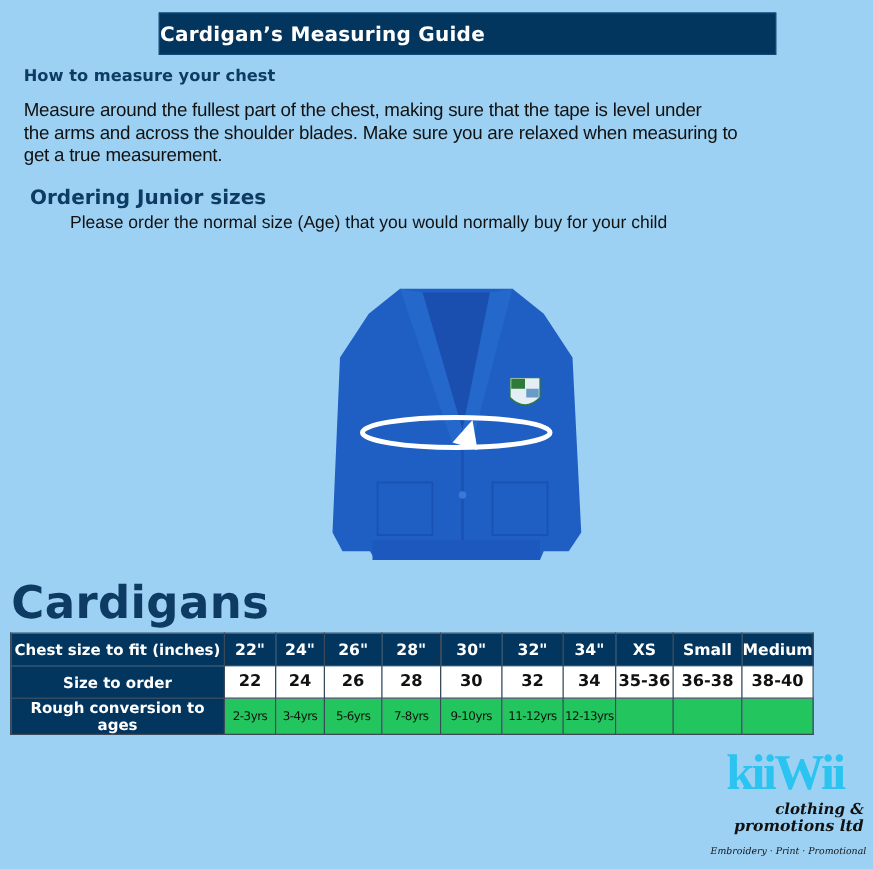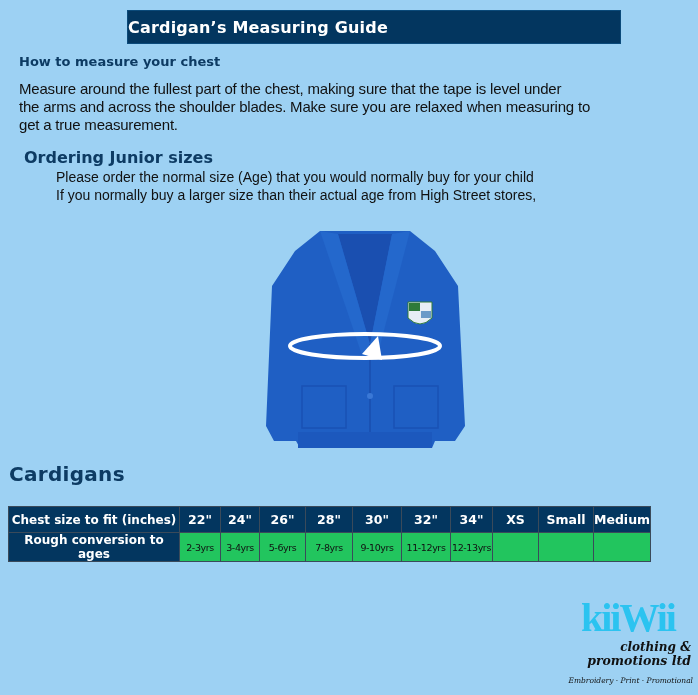--- a/index.html
+++ b/index.html
@@ -42,21 +42,21 @@
       position: absolute; left: 24px; top: 168px; width: 560px;
       font-size: 14px; line-height: 18px; color: #111; margin-left: 32px;
     }
     .p-junior div { white-space: nowrap; }
     .cardigan-wrap {
       position: absolute; left: 260px; top: 226px; width: 210px; height: 230px;
     }
     .h-cardigans {
       position: absolute; left: 9px; top: 462px;
       font-family: "DejaVu Sans", sans-serif;
-      font-weight: bold; font-size: 20px; color: #0d3b63;
+      font-weight: bold; font-size: 36px; color: #0d3b63;
       letter-spacing: 0.3px;
     }
     table.sizes {
       position: absolute; left: 8px; top: 506px;
       border-collapse: collapse;
       font-family: "DejaVu Sans", sans-serif;
     }
     table.sizes td {
       border: 1px solid #3a4a5a;
       text-align: center; padding: 0;
@@ -110,21 +110,20 @@
 <div class="h-measure">How to measure your chest</div>
 <div class="p-measure">
   <div>Measure around the fullest part of the chest, making sure that the tape is level under</div>
   <div>the arms and across the shoulder blades. Make sure you are relaxed when measuring to</div>
   <div>get a true measurement.</div>
 </div>
 
 <div class="h-junior">Ordering Junior sizes</div>
 <div class="p-junior">
   <div>Please order the normal size (Age) that you would normally buy for your child</div>
-  <div>If you normally buy a larger size than their actual age from High Street stores,</div>
 </div>
 
 <div class="cardigan-wrap">
   <svg width="210" height="230" viewBox="0 0 210 230">
 
     <path d="M60 5 L150 5 L175 25 L198 60 L205 200 L195 215 L175 215 L172 222 L40 222 L36 215 L14 215 L6 200 L12 60 L35 25 Z" fill="#1f5fc4"></path>
 
     <path d="M78 8 L132 8 L110 118 Z" fill="#1a4fb0"></path>
 
     <path d="M60 5 L78 8 L110 118 L104 135 Z" fill="#2468cc"></path>
@@ -159,20 +158,33 @@
     <td class="val" style="width:40px">22"</td>
     <td class="val" style="width:38px">24"</td>
     <td class="val" style="width:45px">26"</td>
     <td class="val" style="width:46px">28"</td>
     <td class="val" style="width:48px">30"</td>
     <td class="val" style="width:48px">32"</td>
     <td class="val" style="width:41px">34"</td>
     <td class="val" style="width:45px">XS</td>
     <td class="val" style="width:54px">Small</td>
     <td class="val" style="width:50px">Medium</td>
+  </tr>
+  <tr class="order">
+    <td class="label">Size to order</td>
+    <td class="val">22</td>
+    <td class="val">24</td>
+    <td class="val">26</td>
+    <td class="val">28</td>
+    <td class="val">30</td>
+    <td class="val">32</td>
+    <td class="val">34</td>
+    <td class="val">35-36</td>
+    <td class="val">36-38</td>
+    <td class="val">38-40</td>
   </tr>
   <tr class="ages">
     <td class="label">Rough conversion to ages</td>
     <td class="val">2-3yrs</td>
     <td class="val">3-4yrs</td>
     <td class="val">5-6yrs</td>
     <td class="val">7-8yrs</td>
     <td class="val">9-10yrs</td>
     <td class="val">11-12yrs</td>
     <td class="val">12-13yrs</td>

